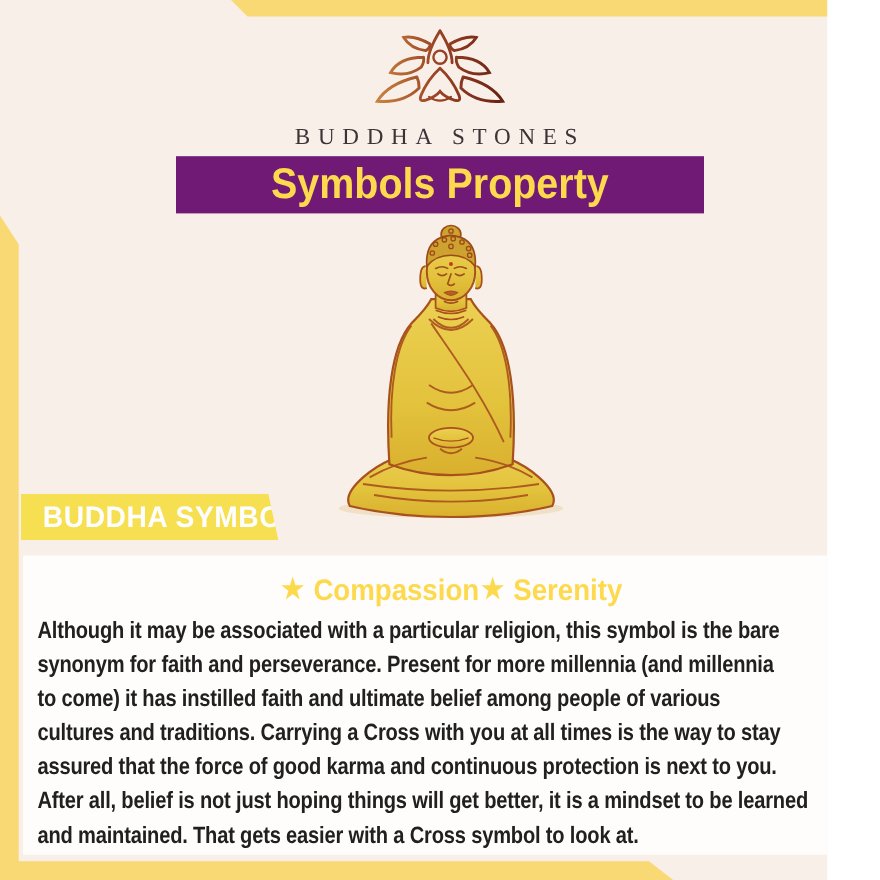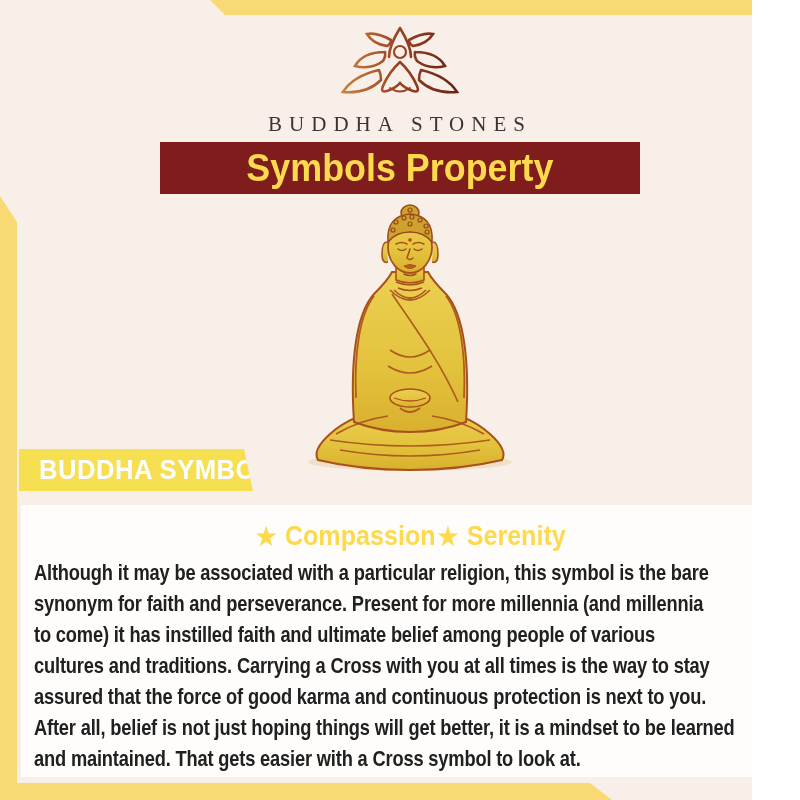--- a/index.html
+++ b/index.html
@@ -14,21 +14,21 @@
   
   .logo{position:absolute;left:333px;top:24px;width:134px;height:86px;z-index:3;}
   .brand-name{
     position:absolute;left:0;top:112px;width:800px;text-align:center;
     font-family:"Liberation Serif",serif;font-size:21px;letter-spacing:7px;
     color:#3b3335;z-index:3;
   }
   
   .title-bar{
     position:absolute;left:160px;top:142px;width:480px;height:52px;
-    background:#7f1d1d;display:flex;align-items:center;justify-content:center;z-index:3;
+    background:#701a75;display:flex;align-items:center;justify-content:center;z-index:3;
   }
   .title-bar .title{
     font-size:39px;font-weight:bold;color:#fcd94d;letter-spacing:0px;
     transform:scaleX(.92);transform-origin:center;white-space:nowrap;
   }
   
   .buddha{position:absolute;left:288px;top:200px;width:244px;height:276px;z-index:3;}
   
   .ribbon{
     position:absolute;left:19px;top:449px;width:234px;height:42px;

